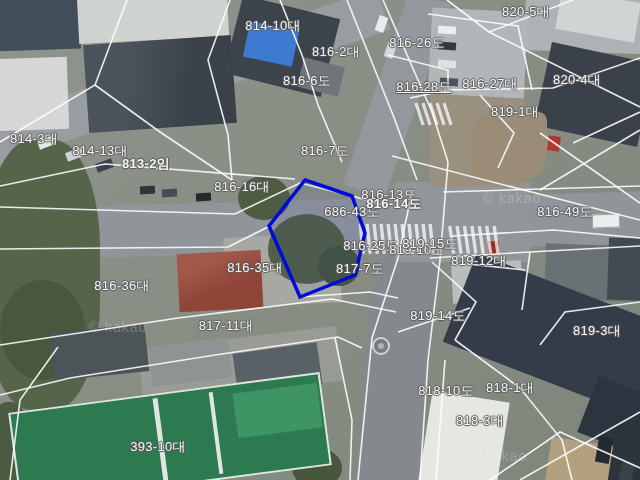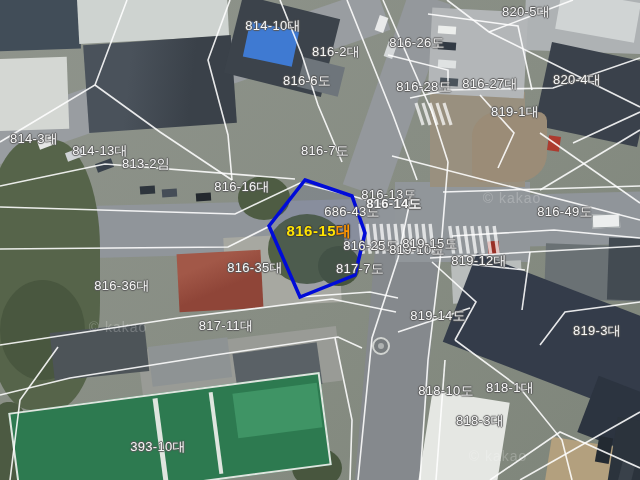--- a/index.html
+++ b/index.html
@@ -165,34 +165,33 @@
     </g>
     <polygon points="305,180 352,196 365,233 355,275 300,297 269,226" fill="rgba(10,30,220,0.06)" stroke="#000bd9" stroke-width="3.5" stroke-linejoin="miter"></polygon>
   </svg>
 
   <div id="labels-layer" class="labels">
       <span class="plabel" style="left: 273px; top: 26px;">814-10대</span>
       <span class="plabel" style="left: 336px; top: 52px;">816-2대</span>
       <span class="plabel" style="left: 307px; top: 81px;">816-6도</span>
       <span class="plabel" style="left: 417px; top: 43px;">816-26도</span>
       <span class="plabel" style="left: 526px; top: 12px;">820-5대</span>
-      <span class="plabel" style="left: 424px; top: 87px;">816-28도</span>
+      <span class="plabel" style="left: 424px; top: 87px; text-decoration: underline;">816-28도</span>
       <span class="plabel" style="left: 490px; top: 84px;">816-27대</span>
       <span class="plabel" style="left: 577px; top: 80px;">820-4대</span>
       <span class="plabel" style="left: 515px; top: 112px;">819-1대</span>
       <span class="plabel" style="left: 34px; top: 139px;">814-3대</span>
       <span class="plabel" style="left: 100px; top: 151px;">814-13대</span>
-      <span class="plabel" style="left: 146px; top: 164px;">813-2임</span>
+      <span class="plabel" style="left: 146px; top: 164px; font-weight: bold;">813-2임</span>
       <span class="plabel" style="left: 325px; top: 151px;">816-7도</span>
       <span class="plabel" style="left: 389px; top: 160px; margin-top: 35px;">816-13도</span>
       <span class="plabel" style="left: 242px; top: 187px;">816-16대</span>
       <span class="plabel" style="left: 352px; top: 212px;">686-43도</span>
       <span class="plabel" style="left: 394px; top: 204px; font-weight: bold;">816-14도</span>
       <span class="plabel" style="left: 565px; top: 212px;">816-49도</span>
-      <span class="plabel hl" style="left: 319px; top: 231px;"><span style="color: rgb(255, 228, 0);">816-15</span><span style="color: rgb(255, 149, 0);">대</span></span>
       <span class="plabel" style="left: 371px; top: 246px;">816-25도</span>
       <span class="plabel" style="left: 417px; top: 250px;">819-10도</span>
       <span class="plabel" style="left: 430px; top: 244px;">819-15도</span>
       <span class="plabel" style="left: 479px; top: 261px;">819-12대</span>
       <span class="plabel" style="left: 255px; top: 268px;">816-35대</span>
       <span class="plabel" style="left: 360px; top: 269px;">817-7도</span>
       <span class="plabel" style="left: 122px; top: 286px;">816-36대</span>
       <span class="plabel" style="left: 226px; top: 326px;">817-11대</span>
       <span class="plabel" style="left: 438px; top: 316px;">819-14도</span>
       <span class="plabel" style="left: 597px; top: 331px;">819-3대</span>

